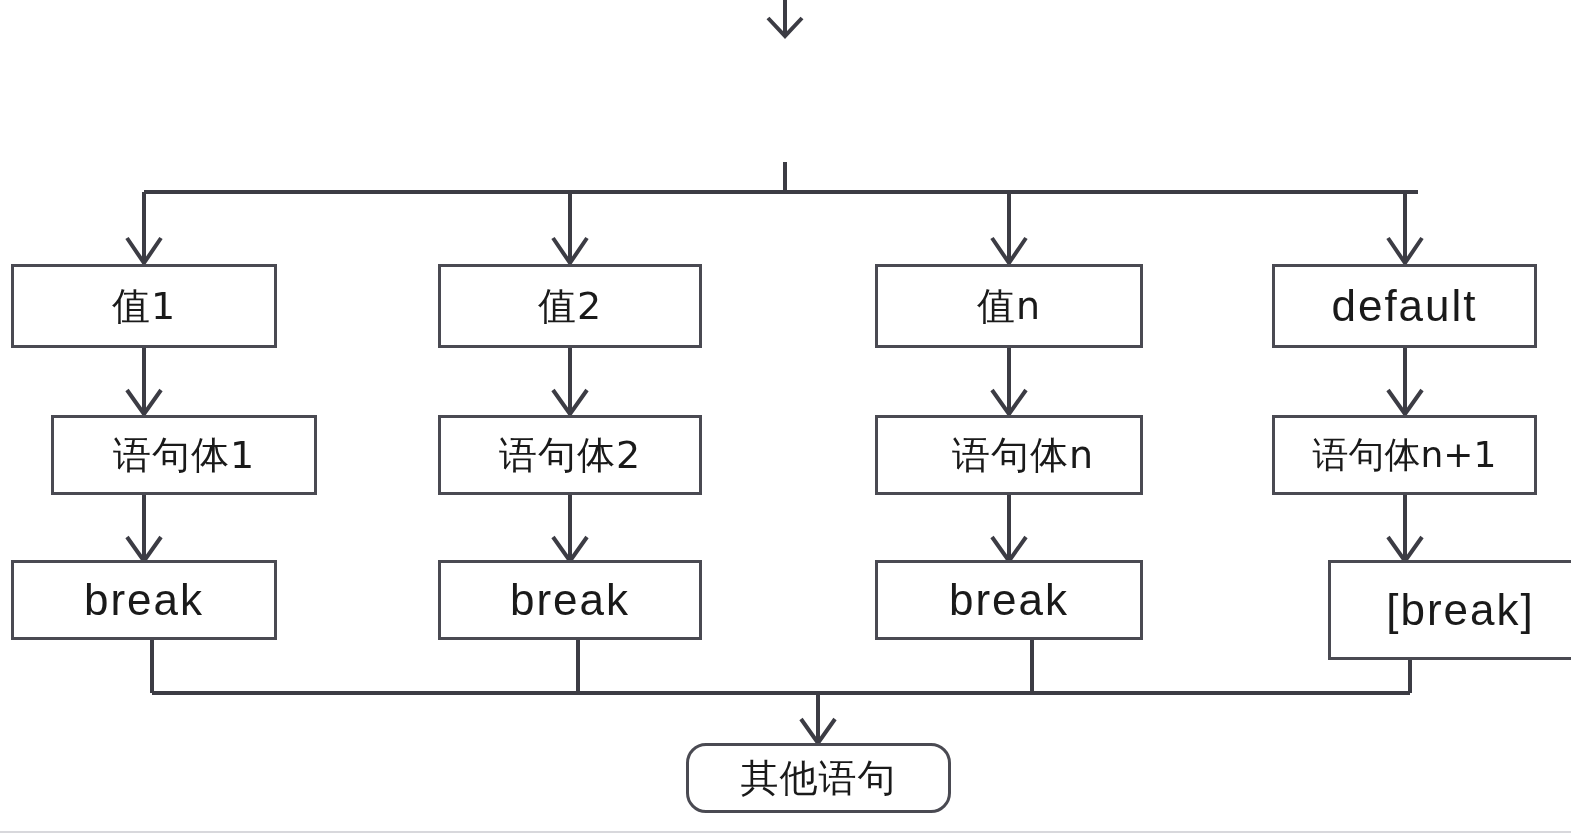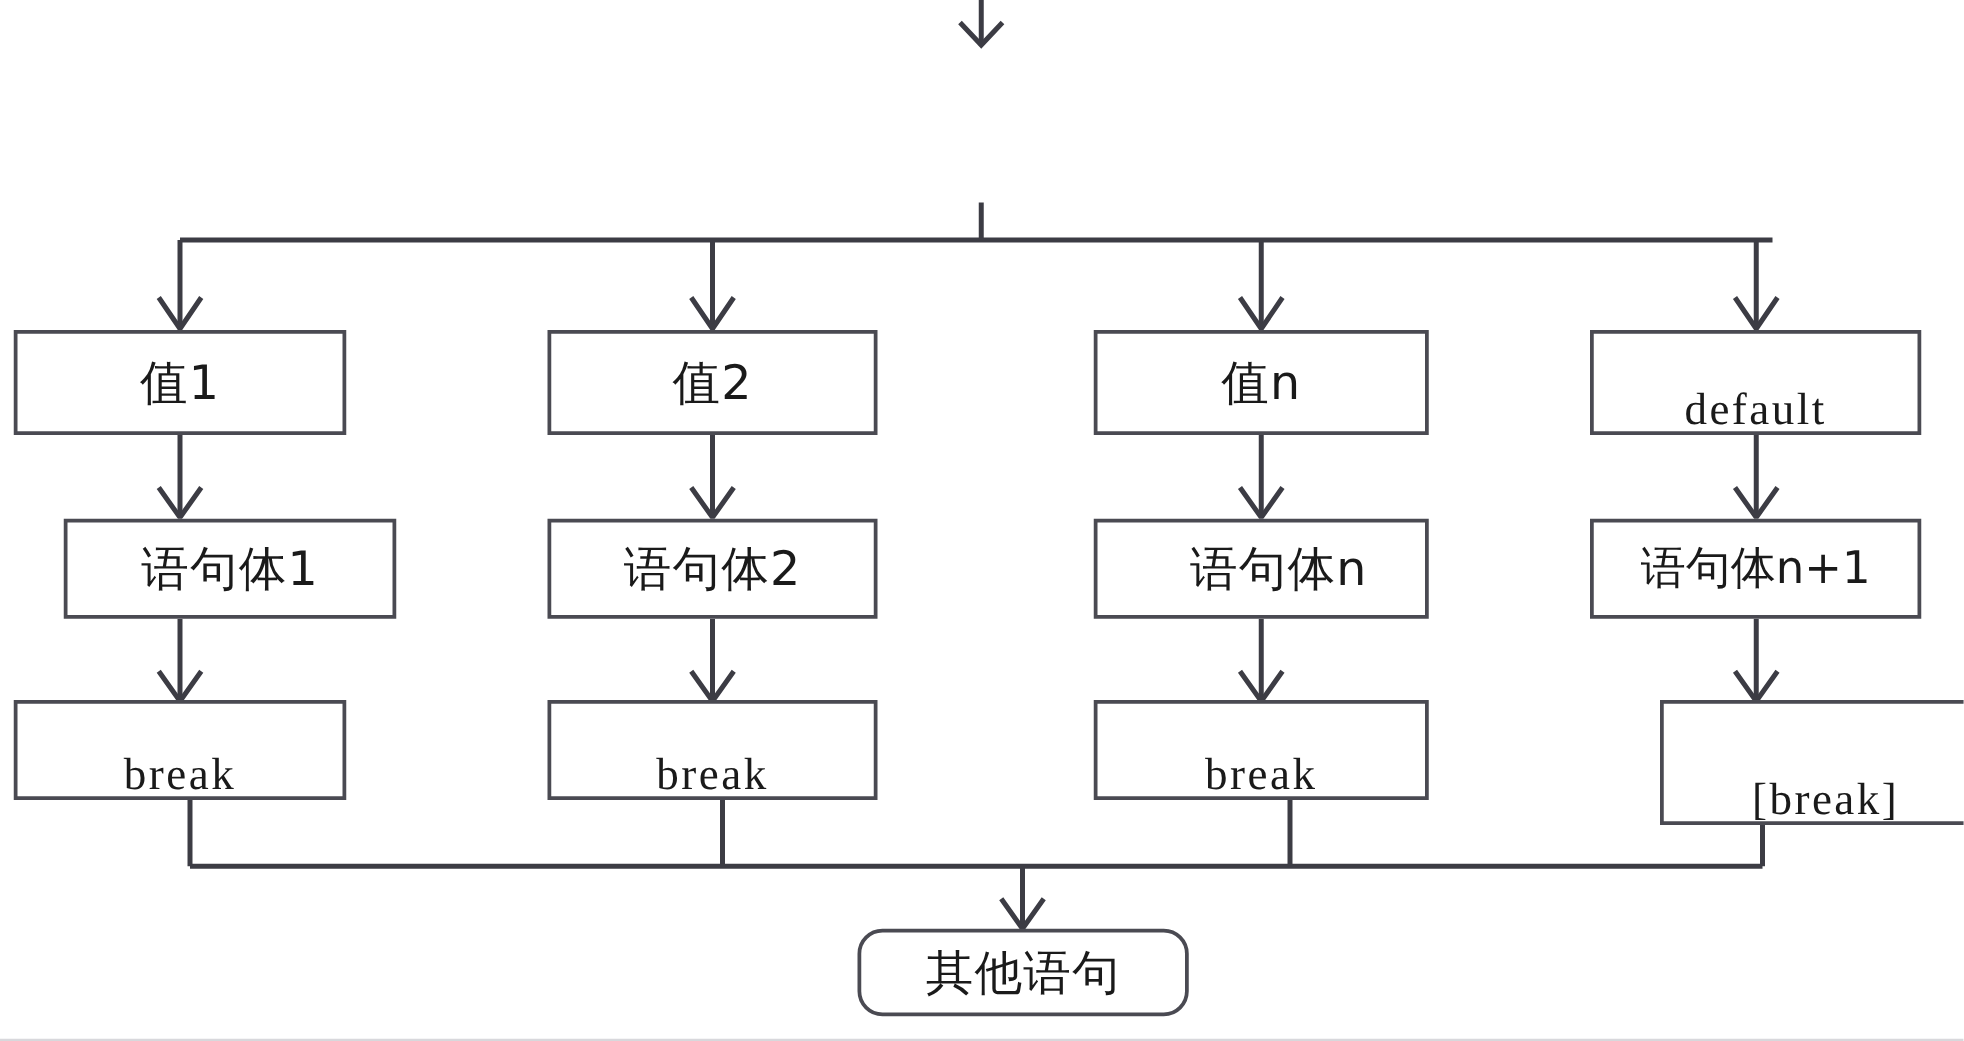--- a/index.html
+++ b/index.html
@@ -38,24 +38,23 @@
     text-align: center;
     line-height: 1;
     white-space: nowrap;
   }
   .node.cjk {
     font-family: "DejaVu Sans", sans-serif;
     font-size: 38px;
     letter-spacing: 1px;
   }
   .node.mono {
-    font-family: Liberation Serif, serif;
-    font-size: 36px;
+    font-family: Liberation Sans, sans-serif;
+    font-size: 44px;
     letter-spacing: 2px;
-    align-items: flex-end;
   }
   .node.mixed {
     font-family: "DejaVu Sans", sans-serif;
     font-size: 36px;
     letter-spacing: 0px;
   }
   .diamond-wrap {
     position: absolute;
     left: 597px;
     top: 35px;

